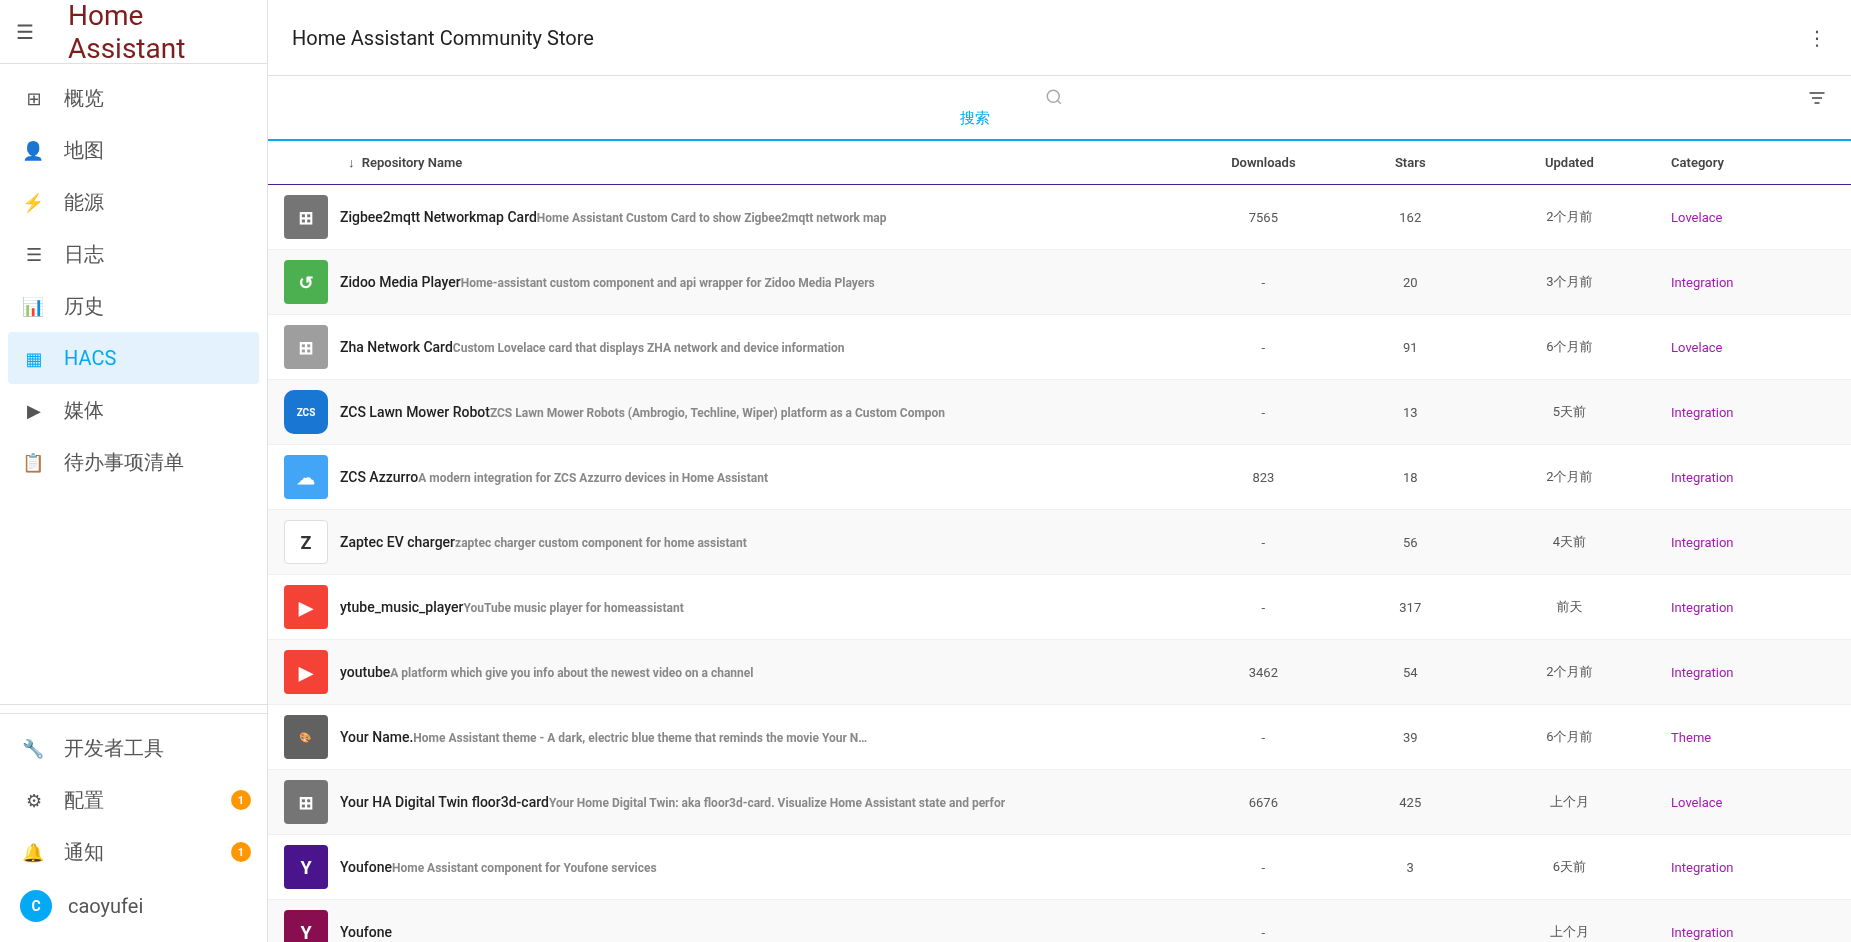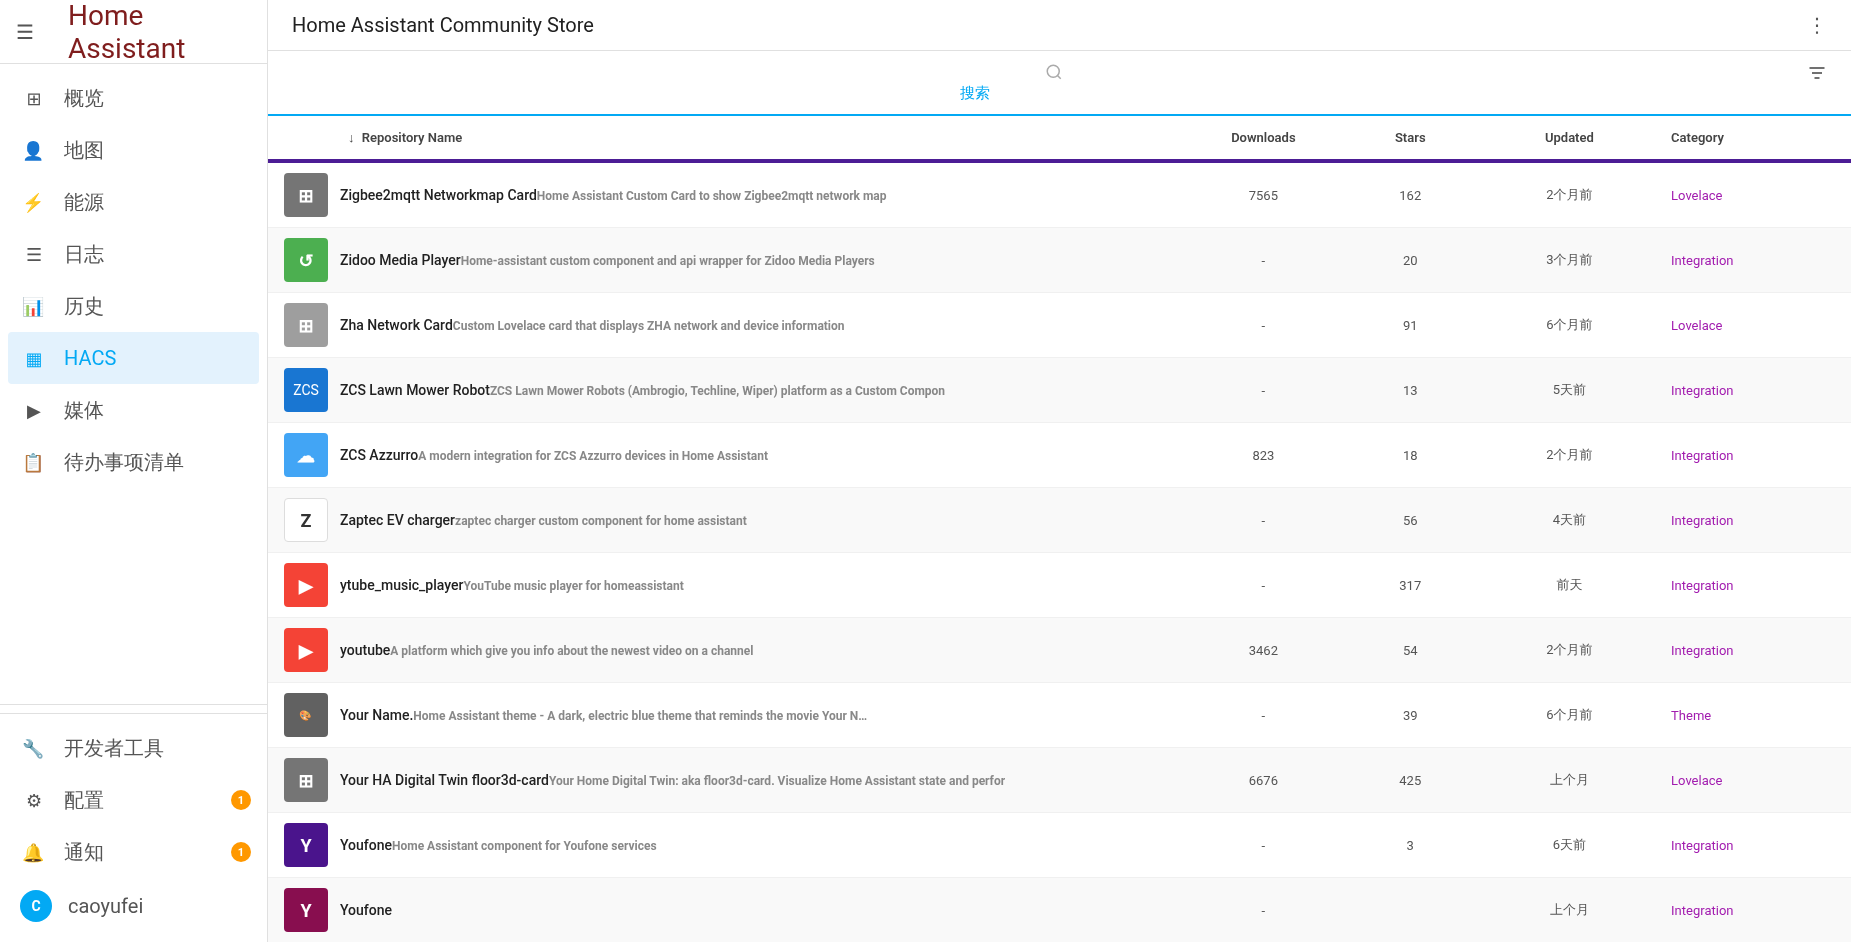--- a/index.html
+++ b/index.html
@@ -105,21 +105,21 @@
     }
 
     
     .main {
       flex: 1;
       display: flex;
       flex-direction: column;
       overflow: hidden;
     }
     .main-header {
-      height: 51px;
+      height: 76px;
       display: flex;
       align-items: center;
       padding: 16px 24px;
       border-bottom: 1px solid #e0e0e0;
       justify-content: space-between;
     }
     .main-title {
       font-size: 20px;
       font-weight: 400;
       color: #212121;
@@ -164,21 +164,21 @@
     .table-container {
       flex: 1;
       overflow-y: auto;
     }
     table {
       width: 100%;
       border-collapse: collapse;
     }
     thead tr {
       background: #fff;
-      border-bottom: 4px solid #4c1d95;
+      border-bottom: 1px solid #4c1d95;
     }
     thead th {
       padding: 14px 16px;
       text-align: left;
       font-size: 13px;
       font-weight: 600;
       color: #444;
       position: sticky;
       top: 0;
       background: #fff;
@@ -368,21 +368,21 @@
           <span class="repo-desc">Custom Lovelace card that displays ZHA network and device information</span>
         </div>
       </td>
       <td class="num-col">-</td>
       <td class="num-col">91</td>
       <td class="updated-col">6个月前</td>
       <td class="cat-col">Lovelace</td>
     </tr>
           <tr>
       <td class="name-col">
-        <div style="background:#1976d2;width:44px;height:44px;border-radius:4px;display:flex;align-items:center;justify-content:center;font-size:14px;color:#fff;font-weight:normal;flex-shrink:0;border:none">ZCS</div>
+        <div style="background:#1976d2;width:44px;height:44px;border-radius:10px;display:flex;align-items:center;justify-content:center;font-size:10px;color:#fff;font-weight:bold;flex-shrink:0;border:none">ZCS</div>
         <div class="repo-info">
           <span class="repo-name">ZCS Lawn Mower Robot</span>
           <span class="repo-desc">ZCS Lawn Mower Robots (Ambrogio, Techline, Wiper) platform as a Custom Compon</span>
         </div>
       </td>
       <td class="num-col">-</td>
       <td class="num-col">13</td>
       <td class="updated-col">5天前</td>
       <td class="cat-col">Integration</td>
     </tr>

